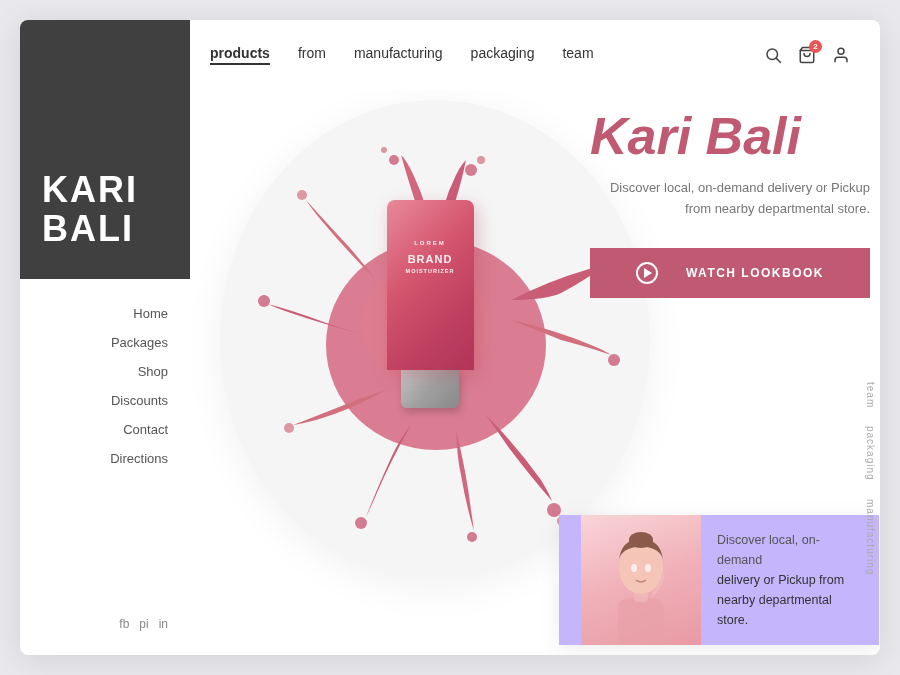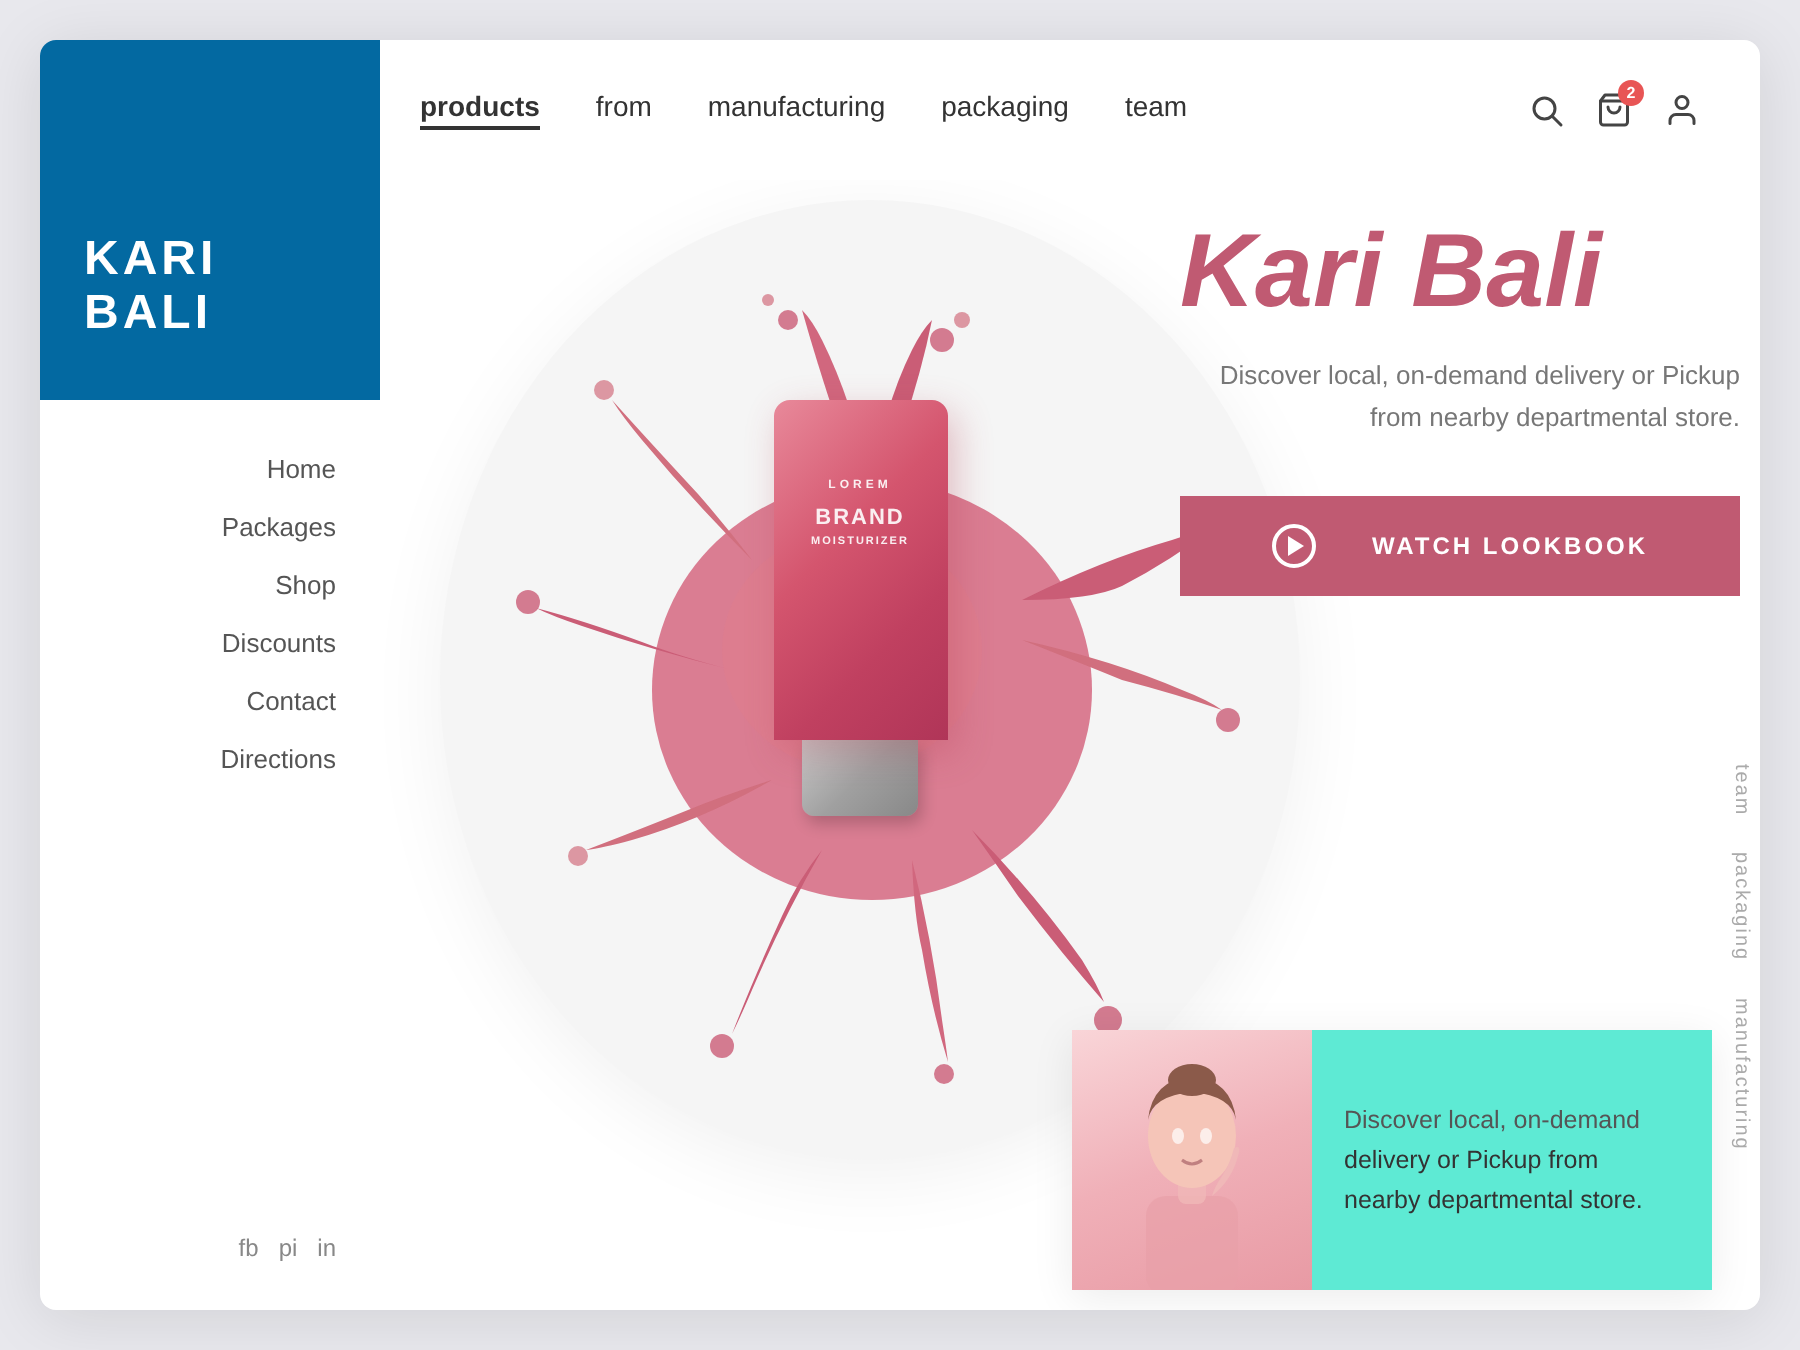--- a/index.html
+++ b/index.html
@@ -26,29 +26,29 @@
     
     .sidebar {
       width: 170px;
       display: flex;
       flex-direction: column;
       position: relative;
       z-index: 10;
       flex-shrink: 0;
     }
     .brand-block {
-      background: #0369a1;
+      background: #404040;
       color: #fff;
-      font-size: 24px;
+      font-size: 36px;
       font-weight: 900;
       letter-spacing: 2px;
       line-height: 1.1;
       padding: 28px 20px 30px 22px;
       text-transform: uppercase;
-      height: 180px;
+      height: 259px;
       display: flex;
       align-items: flex-end;
     }
     .sidebar-nav {
       padding: 20px 0 10px 0;
       display: flex;
       flex-direction: column;
       align-items: flex-end;
       gap: 0;
       flex: 1;
@@ -273,27 +273,28 @@
       height: 0;
       border-top: 5px solid transparent;
       border-bottom: 5px solid transparent;
       border-left: 8px solid #fff;
       margin-left: 2px;
     }
     
     .bottom-card {
       position: absolute;
       bottom: 10px;
-      right: 24px;
+      right: 1px;
       width: 320px;
       height: 130px;
       display: flex;
       z-index: 10;
-      background: #5eead4;
+      background: #c4b5fd;
       box-shadow: 0 4px 20px rgba(0,0,0,0.08);
+      padding-left: 22px;
     }
     .card-image {
       width: 120px;
       height: 130px;
       background: linear-gradient(160deg, #f9d5d8 0%, #f0b0b8 50%, #e89aa4 100%);
       flex-shrink: 0;
       display: flex;
       align-items: flex-end;
       justify-content: center;
       overflow: hidden;

